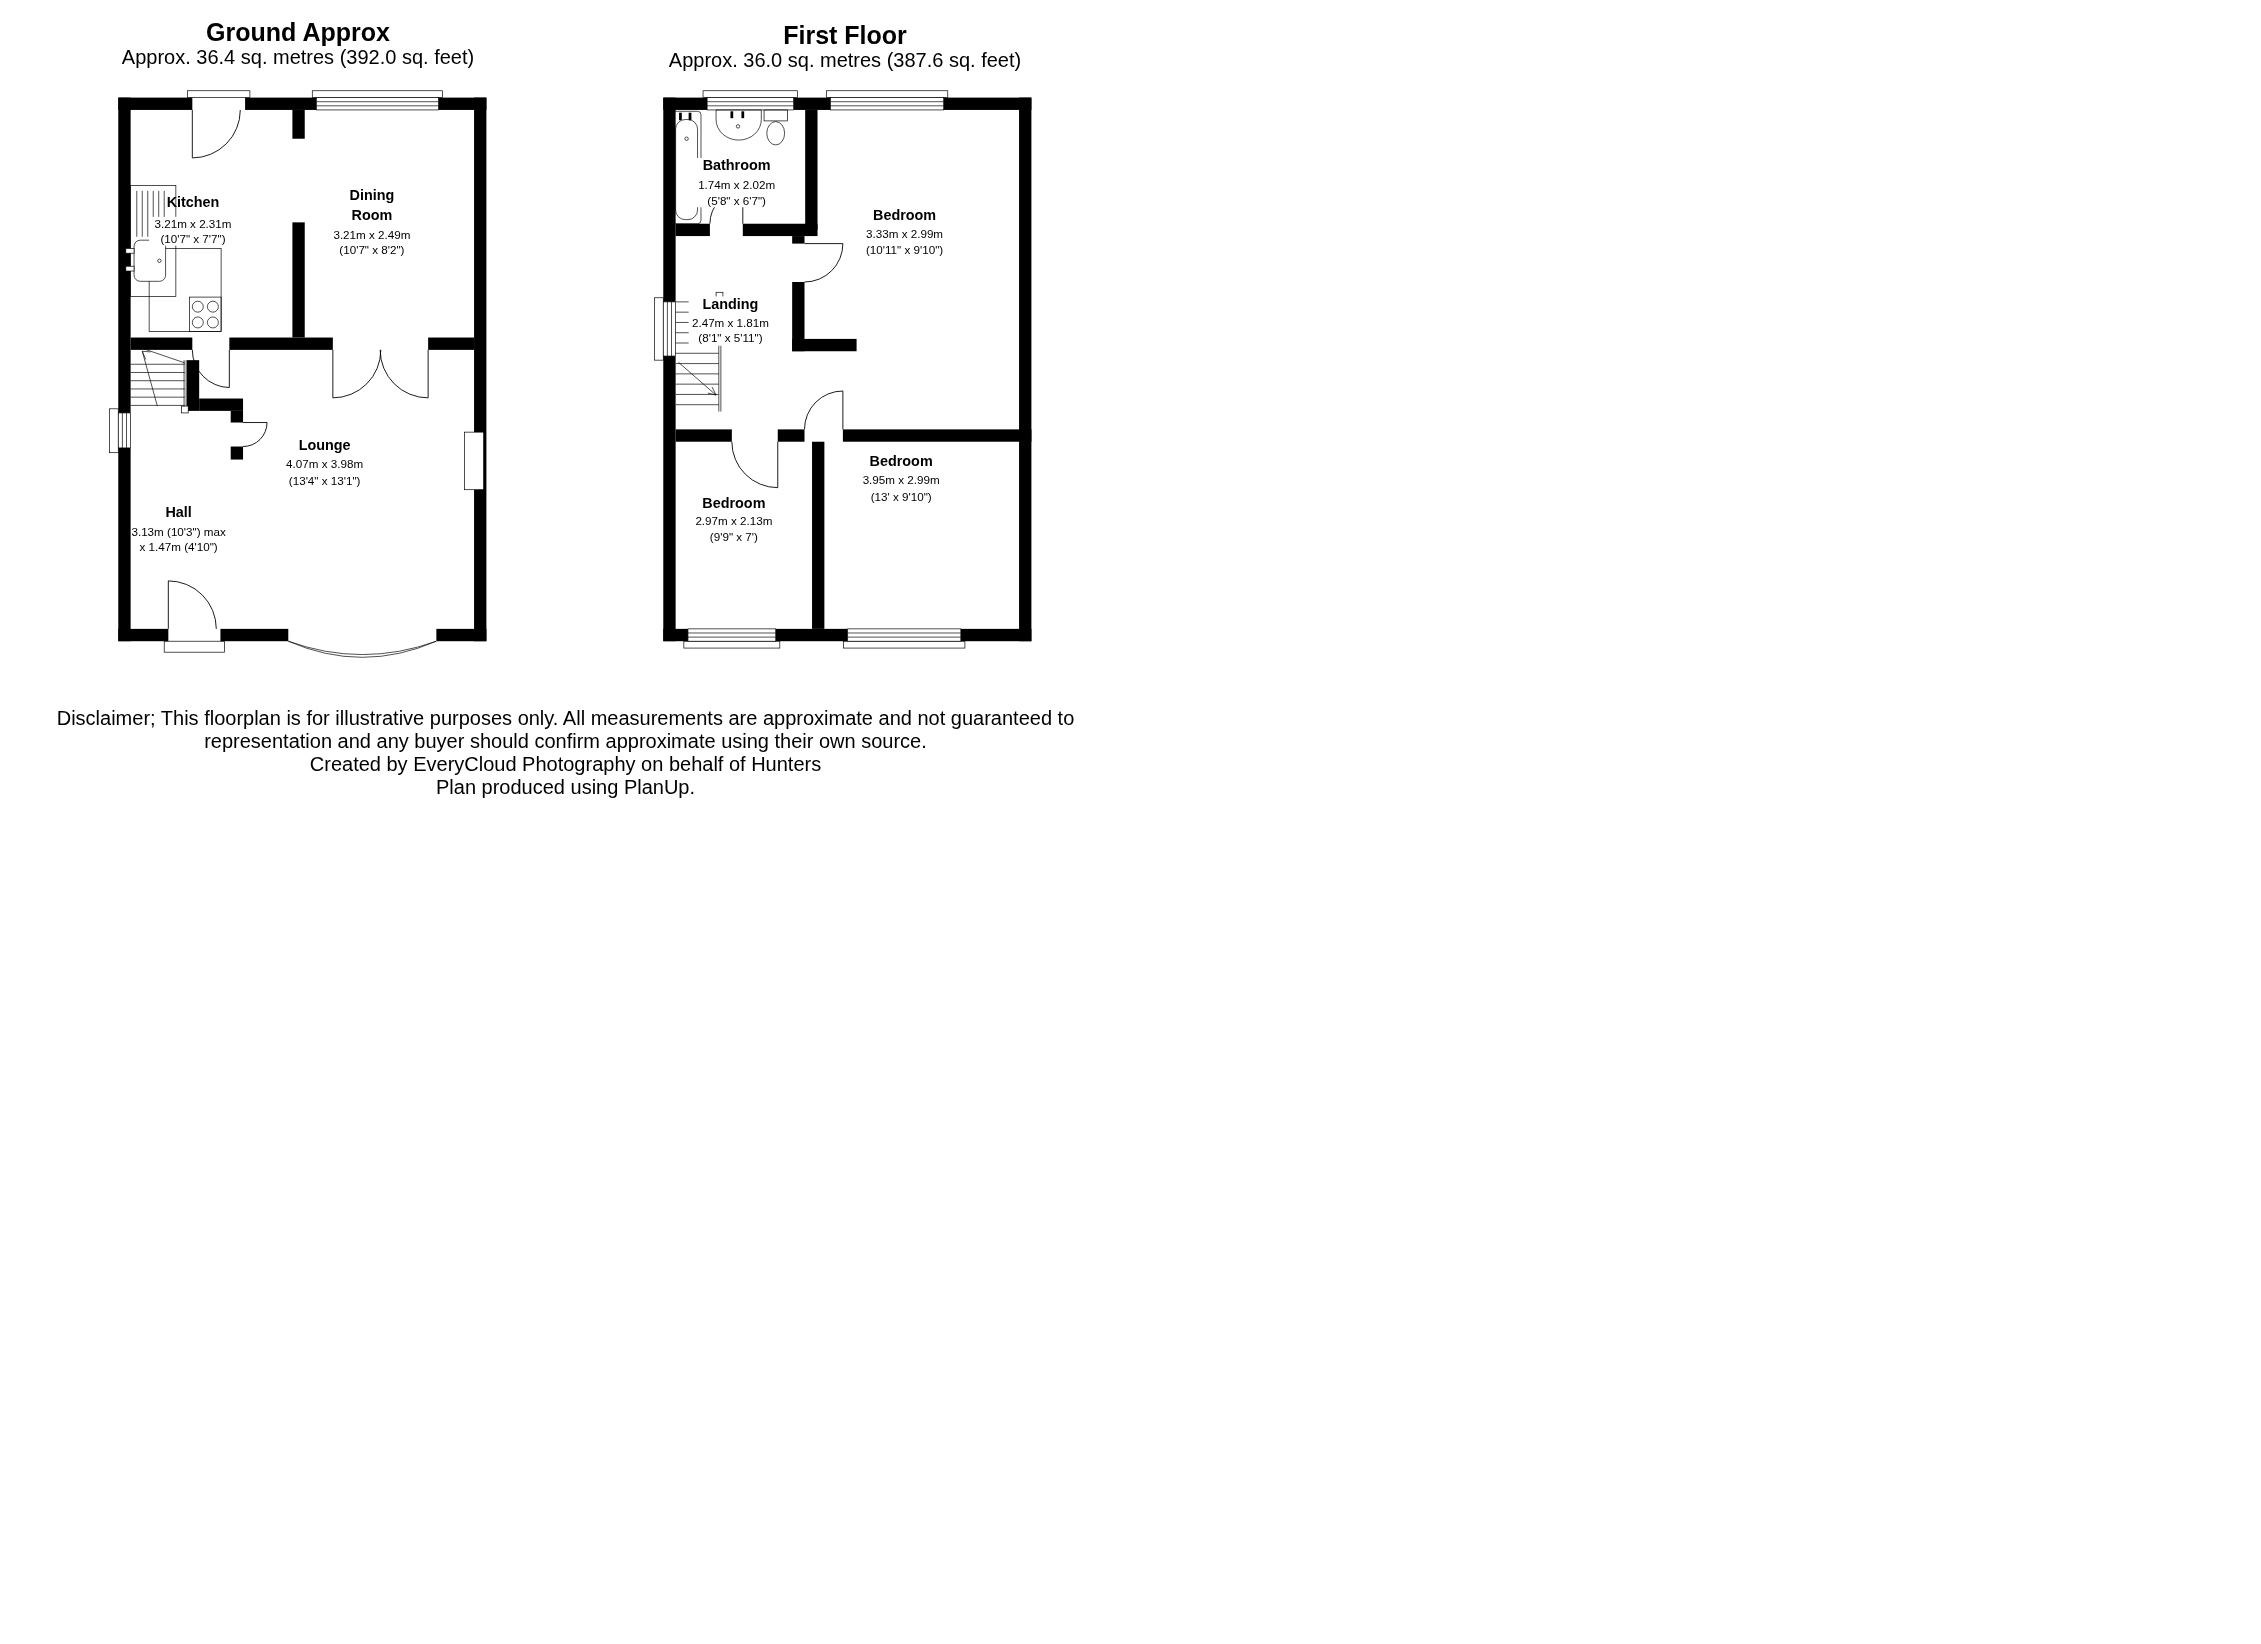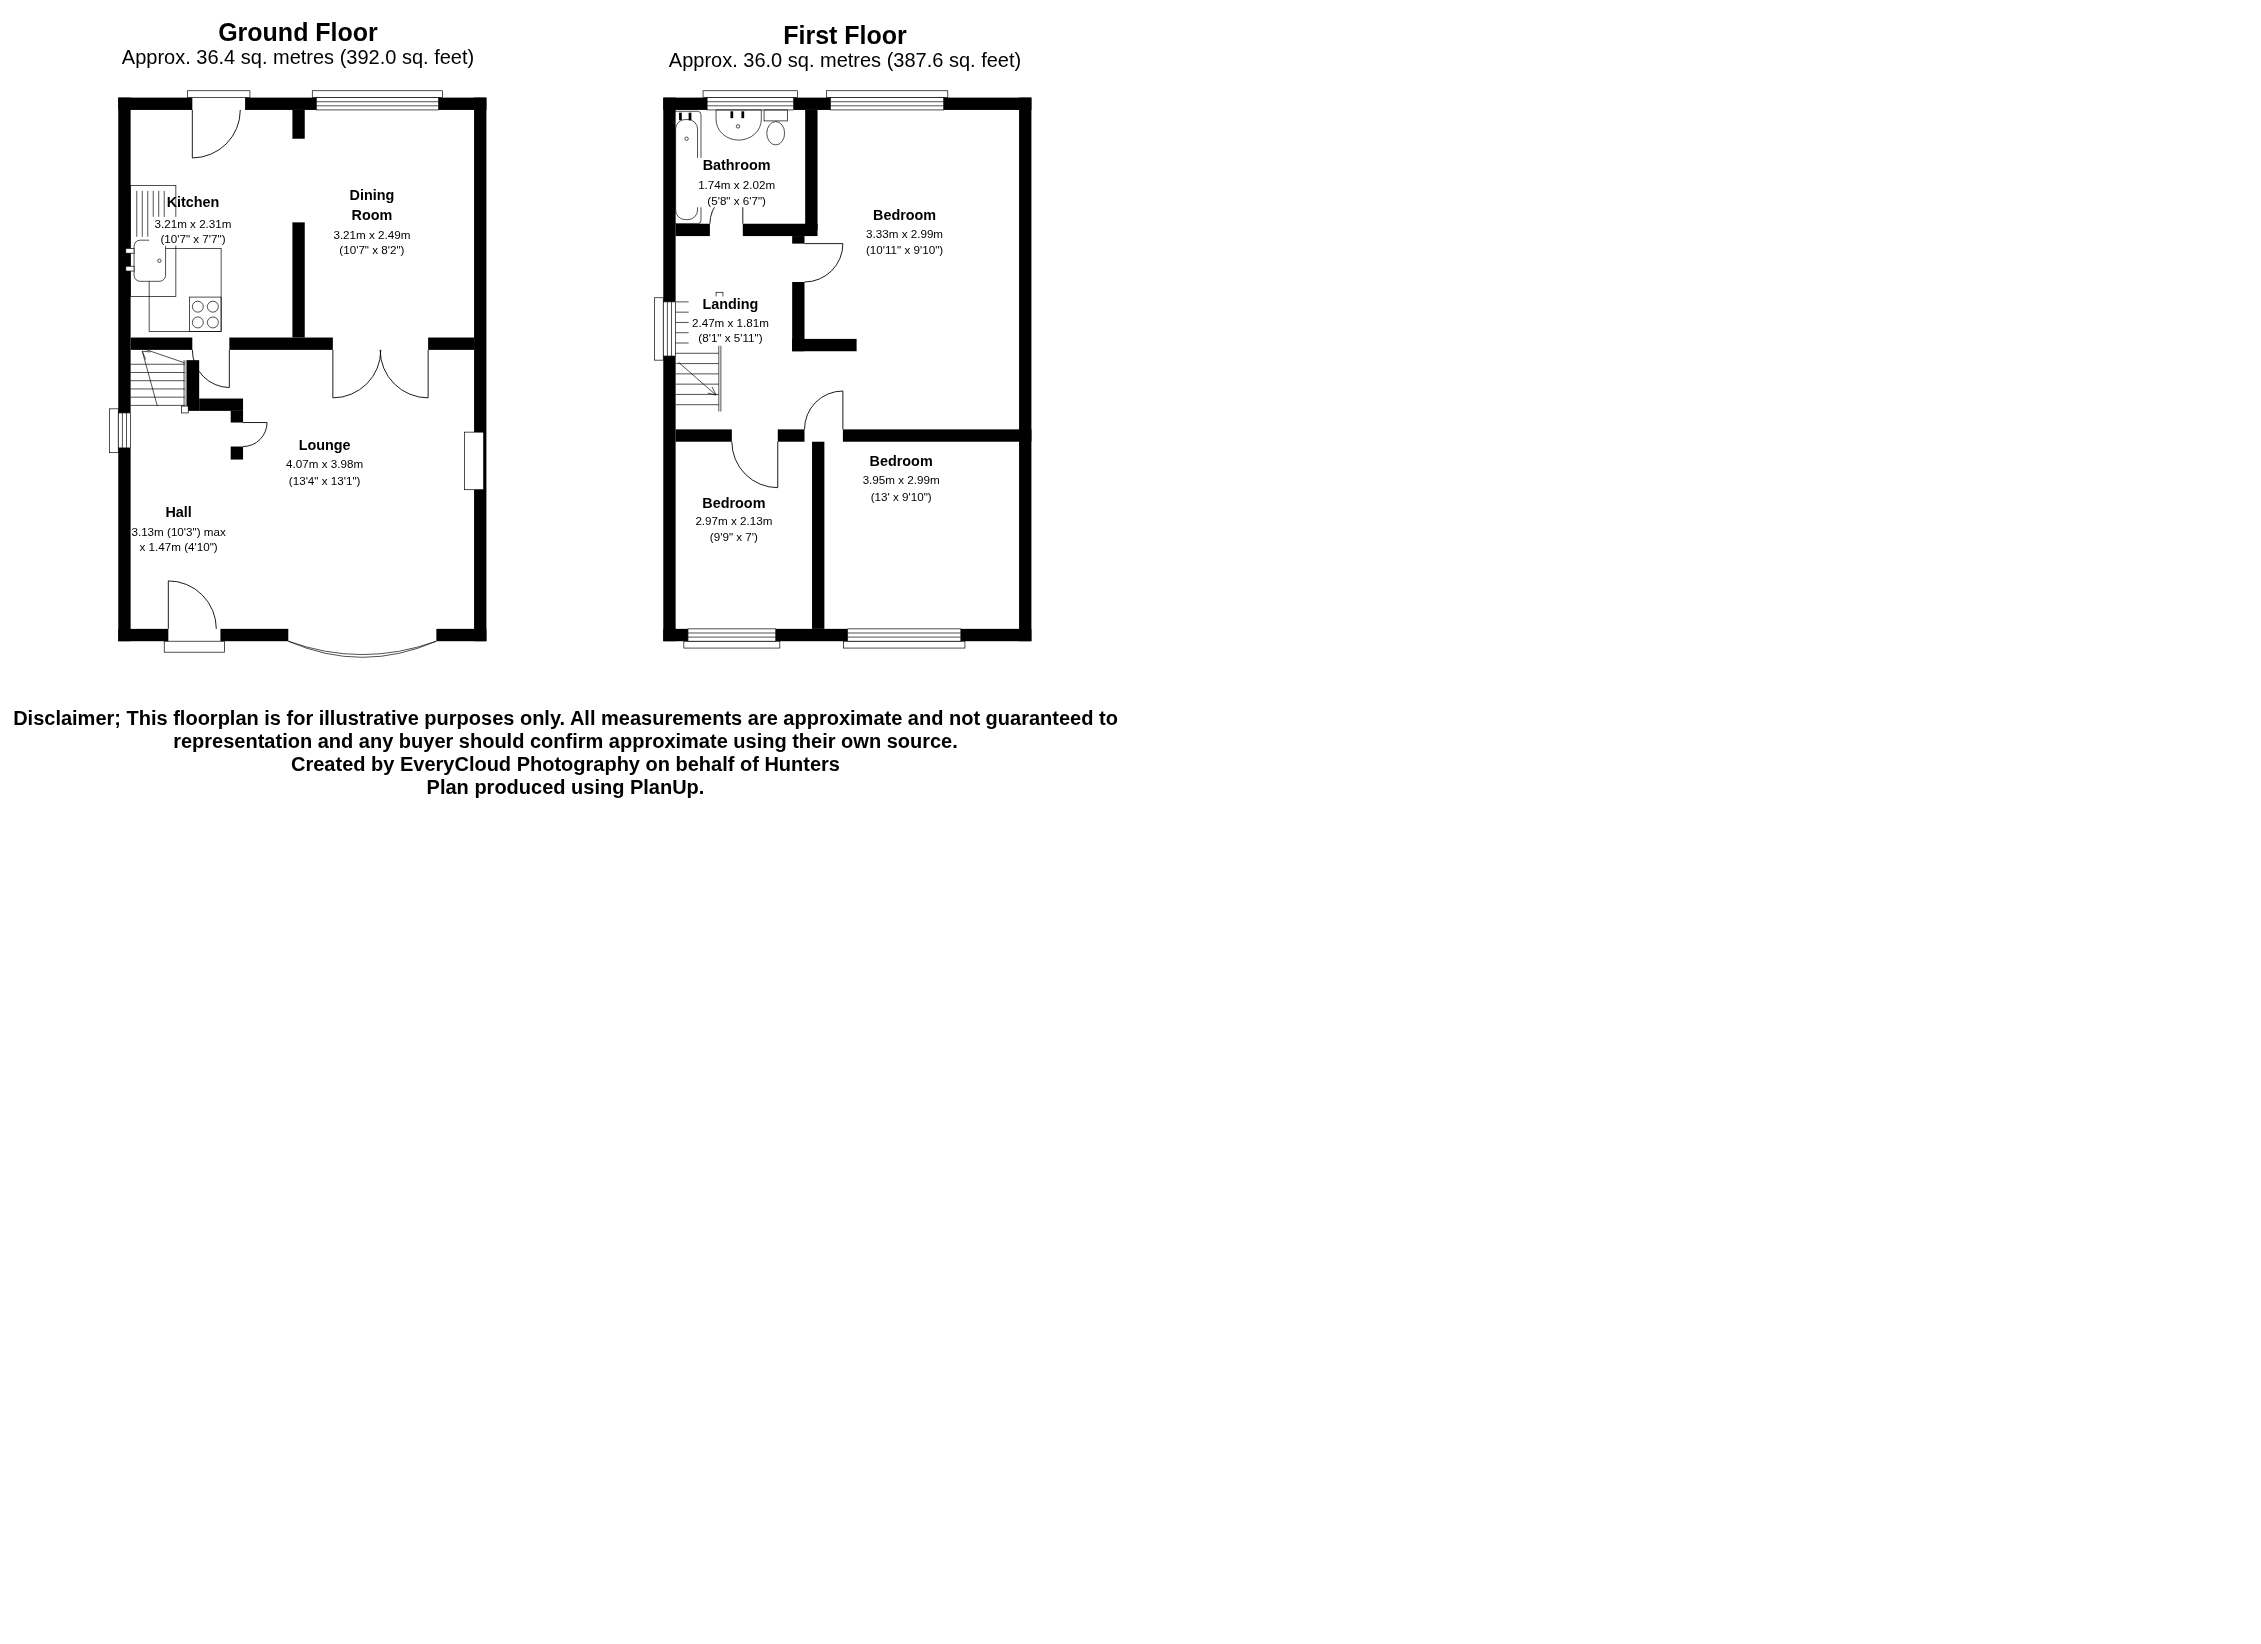--- a/index.html
+++ b/index.html
@@ -5,39 +5,39 @@
   html,body{margin:0;padding:0;background:#fff;}
   .page{position:relative;width:1131px;height:822px;background:#ffffff;color:#000;
         font-family:"Liberation Sans", sans-serif;overflow:hidden;}
   .floor-header{position:absolute;text-align:center;transform:translateX(-50%);white-space:nowrap;}
   .floor-title{font-size:25px;font-weight:bold;line-height:27px;}
   .floor-subtitle{font-size:20px;line-height:23px;}
   .plan{position:absolute;}
   .total-area{position:absolute;left:0;width:1131px;text-align:center;top:668px;
               font-size:27px;letter-spacing:0px;}
   .disclaimer{position:absolute;left:0;width:1131px;text-align:center;top:707px;
-              font-size:20px;line-height:23px;font-weight:bold;}
+              font-size:20px;line-height:23px;}
   
   svg .wall{fill:#000;stroke:none;}
   svg .fixture{fill:none;stroke:#000;stroke-width:1;}
   svg .fixture-white{fill:#fff;stroke:#000;stroke-width:1;}
   svg .door{fill:none;stroke:#000;stroke-width:1.3;}
   svg .thin{fill:none;stroke:#000;stroke-width:1;}
   svg .halo{fill:#fff;stroke:none;}
   svg text{fill:#000;}
   .room-title{font-family:"Liberation Sans",sans-serif;font-size:21px;font-weight:bold;text-anchor:middle;}
   .room-dim{font-family:"Liberation Sans",sans-serif;font-size:17px;text-anchor:middle;}
 </style>
 </head>
 <body>
 
 <div class="page">
 
   <div class="floor-header" style="left:298px;top:19px;">
-    <div class="floor-title">Ground Floor</div>
+    <div class="floor-title">Ground Approx</div>
     <div class="floor-subtitle">Approx. 36.4 sq. metres (392.0 sq. feet)</div>
   </div>
   <div class="floor-header" style="left:845px;top:22px;">
     <div class="floor-title">First Floor</div>
     <div class="floor-subtitle">Approx. 36.0 sq. metres (387.6 sq. feet)</div>
   </div>
 
   <svg class="plan" style="left:108px;top:88px;" width="388" height="606" viewBox="-12 -12 566 884">
 
     <rect class="fixture-white" x="104" y="-8" width="91" height="10"></rect>

